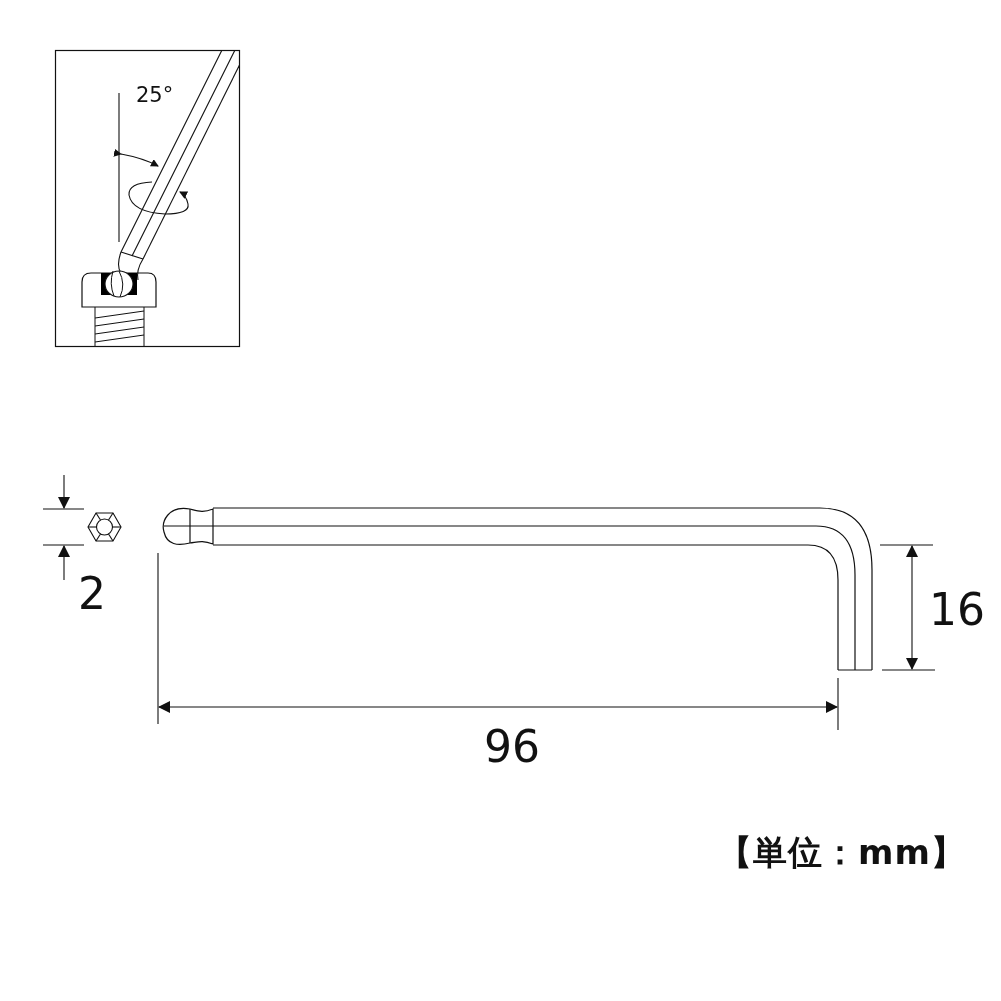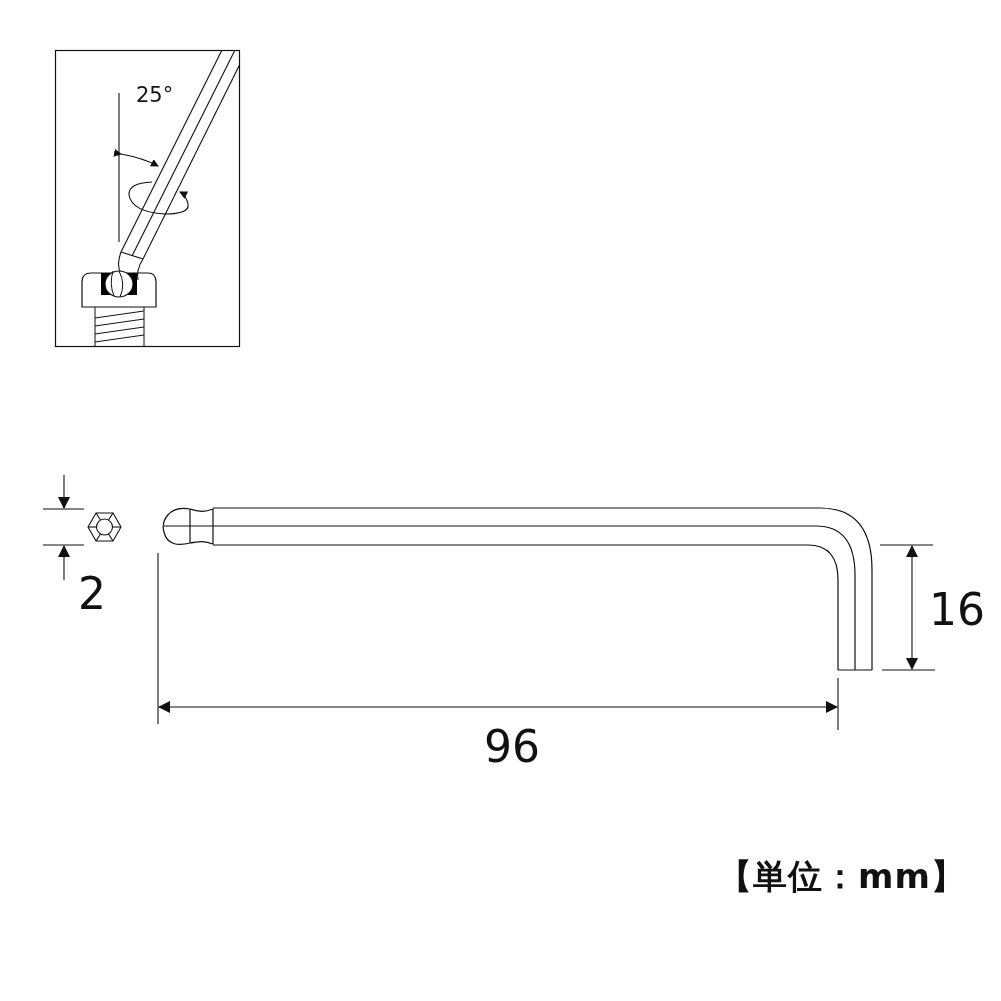--- a/index.html
+++ b/index.html
@@ -1,19 +1,19 @@
 <!DOCTYPE html>
 <html><head>
   <meta charset="utf-8">
   <style>
     html, body { margin: 0; padding: 0; background: #ffffff; }
     body { width: 1001px; height: 1001px; position: relative; overflow: hidden; font-family: "DejaVu Sans", sans-serif; }
     #drawing { position: absolute; left: 0; top: 0; }
     .dim-text { font-family: "DejaVu Sans", sans-serif; fill: #111; }
-    .units { position: absolute; left: 718px; top: 854px; font-family: "DejaVu Sans", sans-serif; font-size: 34px; font-weight: bold; color: #111; white-space: nowrap; letter-spacing: 1px; }
+    .units { position: absolute; left: 718px; top: 830px; font-family: "DejaVu Sans", sans-serif; font-size: 34px; font-weight: bold; color: #111; white-space: nowrap; letter-spacing: 1px; }
   </style>
 </head>
 <body>
 
 <svg id="drawing" width="1001" height="1001" viewBox="0 0 1001 1001" xmlns="http://www.w3.org/2000/svg">
   <defs>
     <marker id="arrowEnd" markerWidth="12" markerHeight="12" refX="11" refY="6" orient="auto" markerUnits="userSpaceOnUse">
       <path d="M0,0 L12,6 L0,12 Z" fill="#111"></path>
     </marker>
     <marker id="smallArrow" markerWidth="8" markerHeight="8" refX="7" refY="4" orient="auto" markerUnits="userSpaceOnUse">

